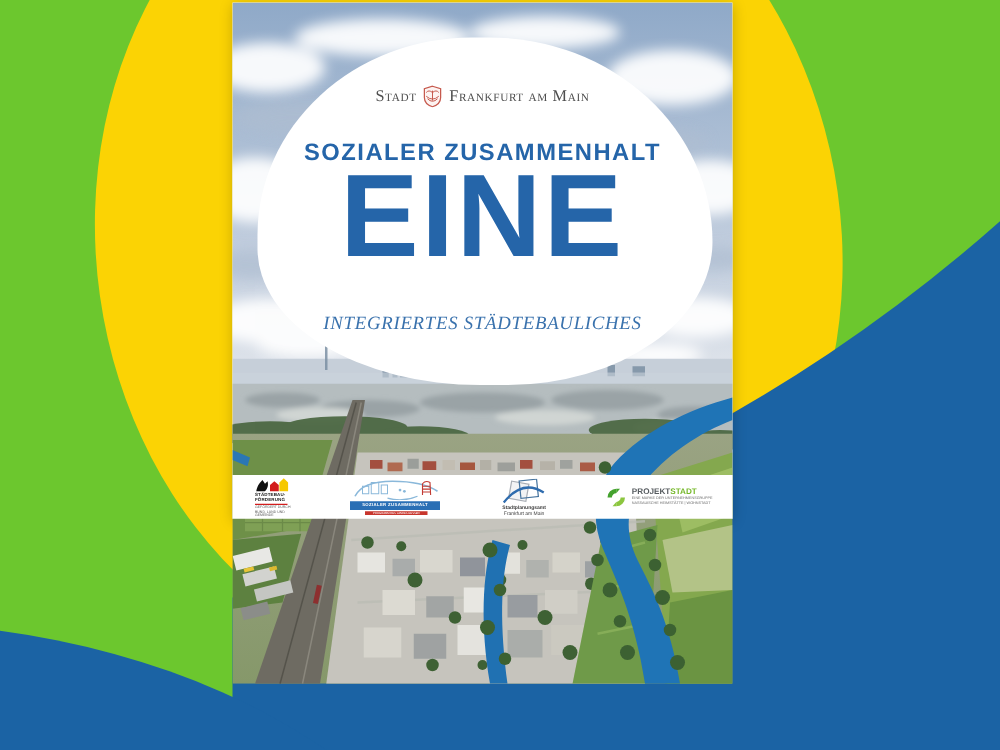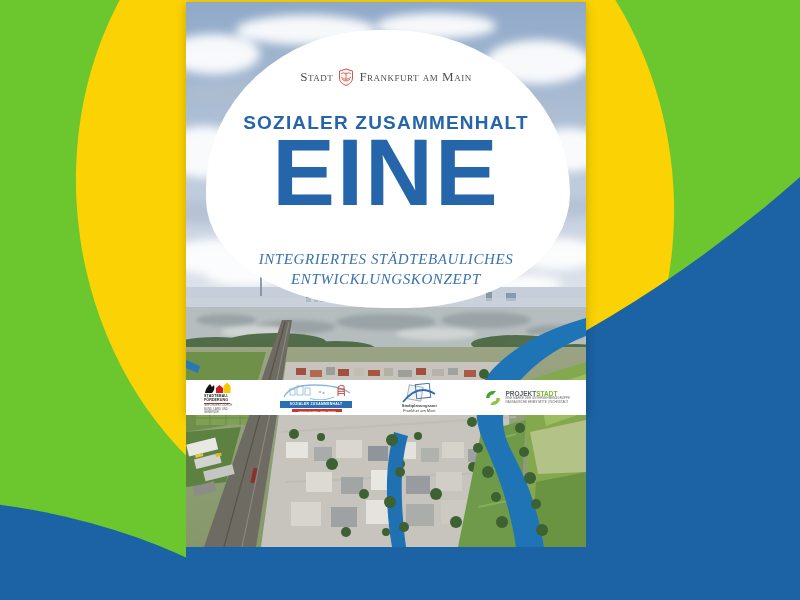--- a/index.html
+++ b/index.html
@@ -309,21 +309,20 @@
       <svg width="16" height="18" viewBox="0 0 16 18">
         <path d="M8,1 L14.5,3 V10 C14.5,14 11.5,16.3 8,17.4 C4.5,16.3 1.5,14 1.5,10 V3 Z" fill="#fdf3f1" stroke="#c65a4e" stroke-width="1"></path>
         <path d="M3,6 Q5,3.5 8,6 Q11,3.5 13,6 M3,9 Q8,13.5 13,9 M8,4.5 V12.5 M4,11 Q8,15 12,11" fill="none" stroke="#c65a4e" stroke-width=".8"></path>
       </svg>
       <span>Frankfurt am Main</span>
     </div>
     <div class="kicker">SOZIALER ZUSAMMENHALT</div>
     <div class="big-title">EINE</div>
     <div class="subtitle">
       <div>INTEGRIERTES STÄDTEBAULICHES</div>
-      <div>ENTWICKLUNGSKONZEPT</div>
     </div>
   </div>
 
   <div class="logo-strip">
 
     <div class="plogo">
       <svg width="27" height="13" viewBox="0 0 27 13">
         <path d="M1,12 C2,7 4,5 6,3 L8,6 L10,4 C11,7 10,10 8,12 Z" fill="#111111"></path>
         <path d="M12,12 V7 L15.5,4 L19,7 V12 Z" fill="#d21c1c"></path>
         <path d="M19.5,12 V5 L23,1.5 L26.5,5 V12 Z" fill="#f6c800"></path>

